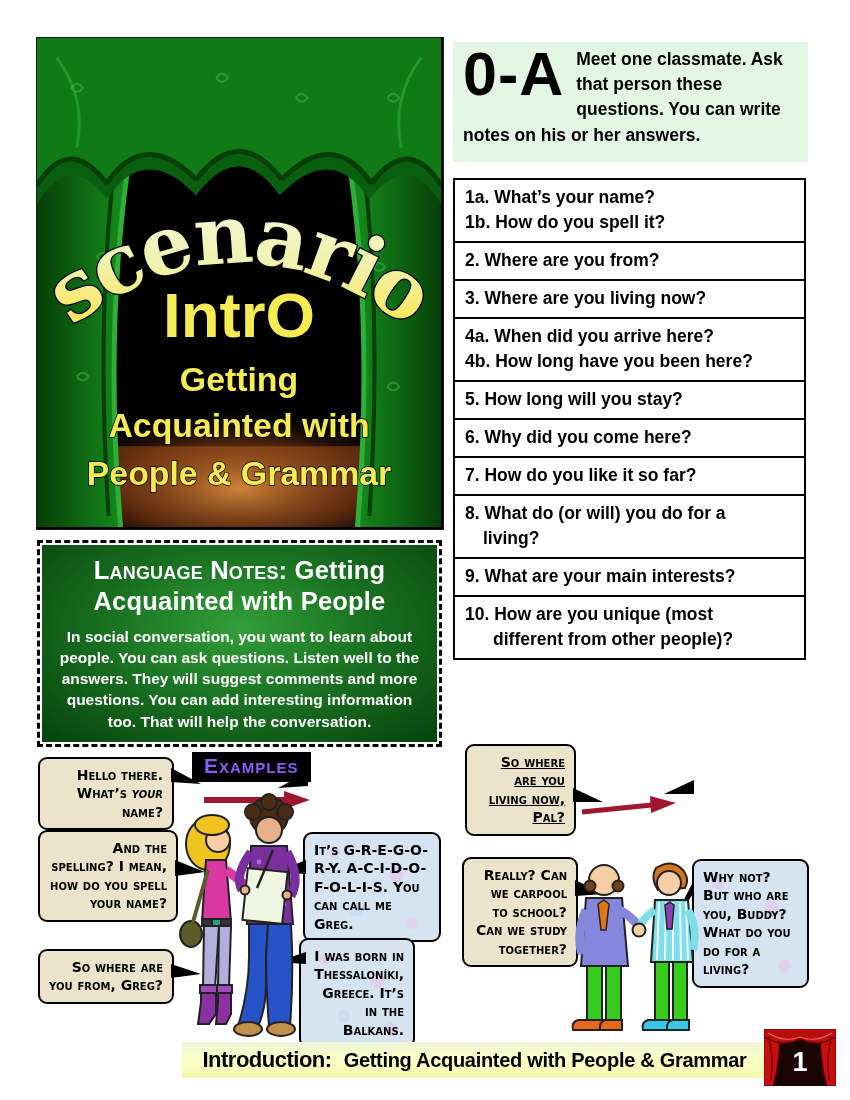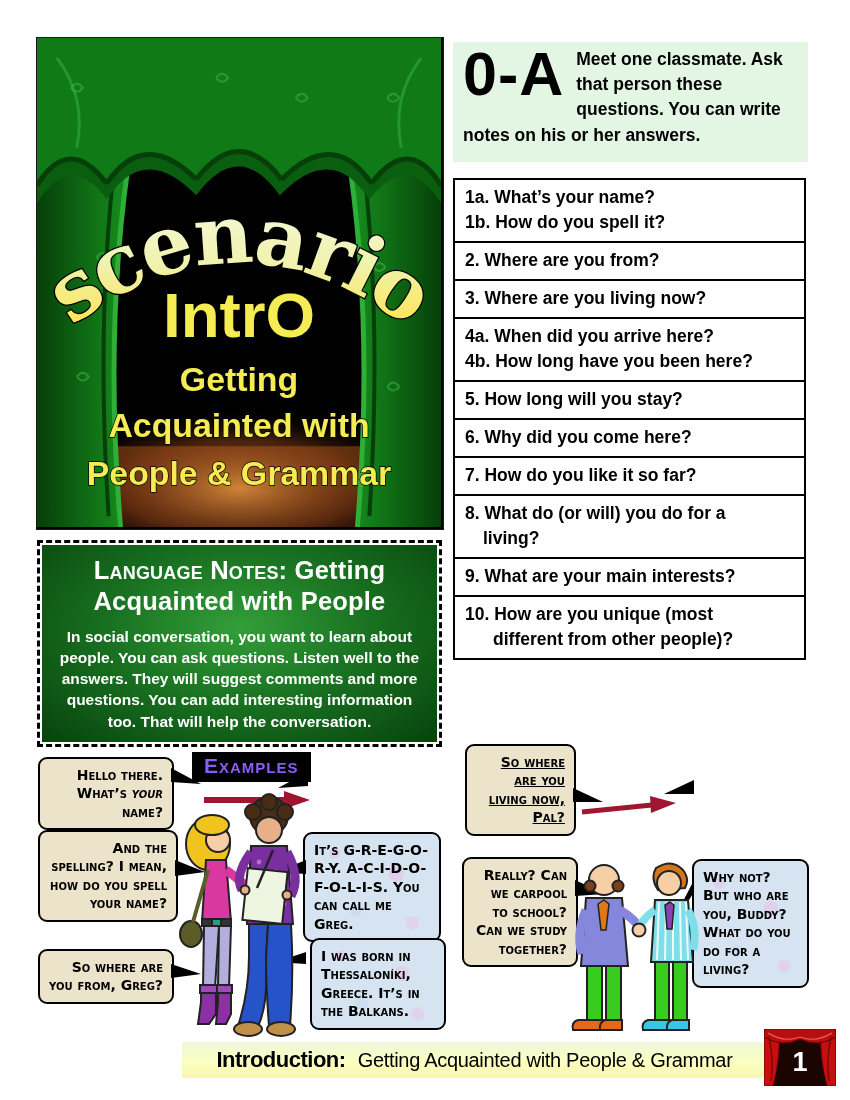--- a/index.html
+++ b/index.html
@@ -57,21 +57,21 @@
   
   .examples { position:absolute; left:192px; top:752px; background:#000; color:#8b5cf6;
               font-variant:small-caps; font-weight:bold; font-size:21px; padding:2px 12px 4px;
               letter-spacing:1px; }
 
   
   .footer { position:absolute; left:182px; top:1042px; width:585px; height:36px;
             background:linear-gradient(180deg, #eef6da 0%, #fcffc2 55%, #f7f7ad 100%);
             display:flex; align-items:center; justify-content:center; }
   .footer-prefix { font-size:22px; font-weight:900; letter-spacing:-0.5px; color:#000; }
-  .footer-title  { font-size:20px; font-weight:400; letter-spacing:-0.3px; color:#000;margin-left:12px; }
+  .footer-title  { font-size:20px; font-weight:700; letter-spacing:-0.3px; color:#000;margin-left:12px; }
   .page-curtain { position:absolute; left:764px; top:1029px; width:72px; height:57px; }
 </style>
 </head>
 <body>
 
 <div class="page">
 
   <div class="poster">
     <svg width="404" height="489" viewBox="0 0 406 491" preserveAspectRatio="none" xmlns="http://www.w3.org/2000/svg">
       <defs>
@@ -203,21 +203,21 @@
     <polygon points="84,1 110,10 84,19" fill="#9e1630"></polygon>
   </svg>
 
   <div class="bubble cream" style="left:38px; top:757px; width:136px;padding-left:36px;">
     <span>Hello there. What’s </span><span class="emph">your</span><span> name?</span>
   </div>
   <div class="bubble cream" style="left:38px; top:830px; width:140px;">And the spelling? I mean, how do you spell your name?</div>
   <div class="bubble cream" style="left:38px; top:949px; width:136px;">So where are you from, Greg?</div>
 
   <div class="bubble blue" style="left:303px; top:832px; width:138px;">It’s G-R-E-G-O-R-Y. A-C-I-D-O-F-O-L-I-S. You can call me Greg.</div>
-  <div class="bubble blue" style="left:310px; top:938px; width:136px;">I was born in Thessaloníki, Greece. It’s in the Balkans.</div>
+  <div class="bubble blue" style="left:299px; top:938px; width:116px;text-align:right;">I was born in Thessaloníki, Greece. It’s in the Balkans.</div>
 
   <svg class="tail" style="left:171px; top:766px;" width="30" height="24">
       <polygon points="0,2 30,18 0,16" fill="#000"></polygon>
     </svg>
   <svg class="tail" style="left:175px; top:856px;" width="30" height="24">
       <polygon points="0,4 30,16 0,20" fill="#000"></polygon>
     </svg>
   <svg class="tail" style="left:171px; top:960px;" width="30" height="24">
       <polygon points="0,4 30,14 0,18" fill="#000"></polygon>
     </svg>

